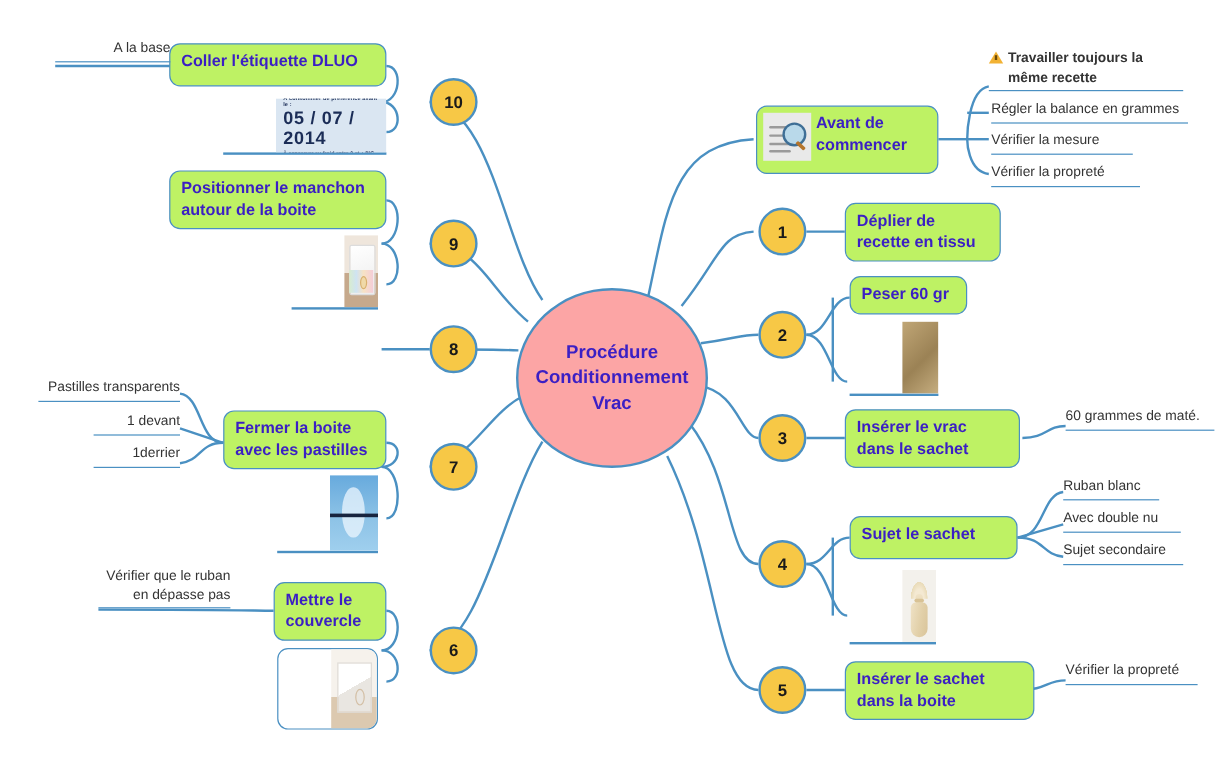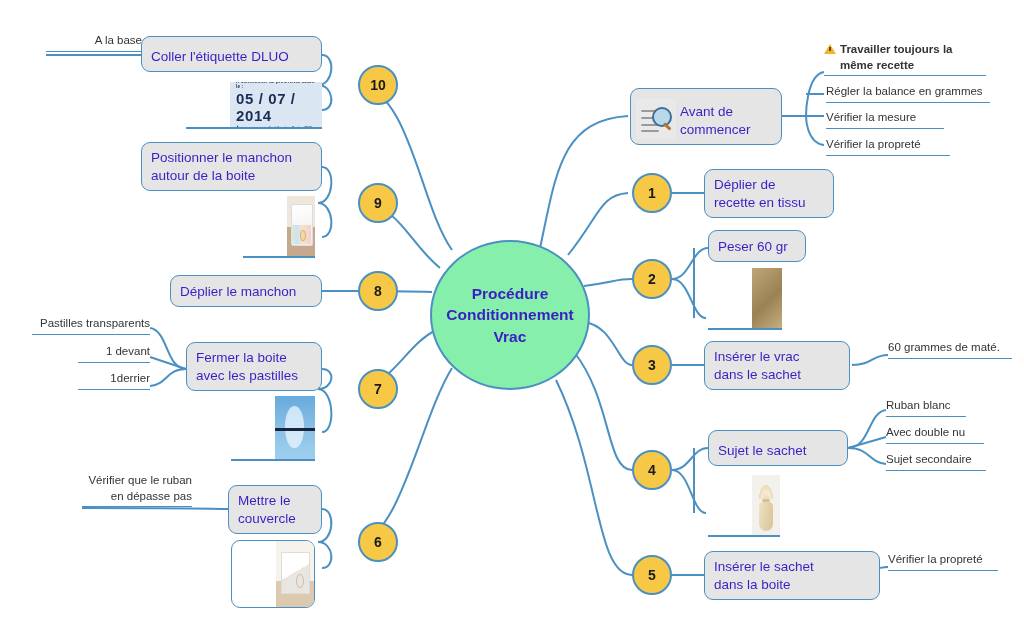--- a/index.html
+++ b/index.html
@@ -6,38 +6,38 @@
   body{
     width:1024px;height:644px;position:relative;overflow:hidden;
     font-family:"Liberation Sans","DejaVu Sans",sans-serif;
   }
   #canvas{position:absolute;left:0;top:0;width:1024px;height:644px;}
   svg.links{position:absolute;left:0;top:0;width:1024px;height:644px;pointer-events:none;}
 
   
   .central{
     position:absolute;border:2px solid #4a90c2;border-radius:50%;
-    background:#86efac;display:flex;align-items:center;justify-content:center;
+    background:#fca5a5;display:flex;align-items:center;justify-content:center;
     text-align:center;color:#3b1fc4;font-weight:bold;font-size:15.5px;line-height:1.38;
     box-sizing:border-box;
   }
 
   
   .numnode{
     position:absolute;width:40px;height:40px;border-radius:50%;
     background:#f7c846;border:2px solid #4a90c2;box-sizing:border-box;
     display:flex;align-items:center;justify-content:center;
     color:#1a1a1a;font-weight:bold;font-size:14px;
   }
 
   
   .topic{
-    position:absolute;border:1.6px solid #4a90c2;border-radius:9px;background:#e5e5e5;
-    box-sizing:border-box;display:flex;align-items:flex-end;
-    padding:5px 9px;color:#3b1fc4;font-weight:normal;font-size:13.5px;line-height:1.32;
+    position:absolute;border:1.6px solid #4a90c2;border-radius:9px;background:#bef264;
+    box-sizing:border-box;display:flex;align-items:flex-start;
+    padding:5px 9px;color:#3b1fc4;font-weight:bold;font-size:13.5px;line-height:1.32;
   }
   .topic.withicon{padding-left:5px;}
   .topic .tlabel{display:block;}
 
   
   .sub{
     position:absolute;color:#333333;font-size:11.5px;line-height:1.35;
     border-bottom:1.6px solid #4a90c2;padding-bottom:2px;box-sizing:border-box;
     white-space:nowrap;
   }
@@ -289,21 +289,21 @@
         <span class="frill"></span>
         <span class="neck"></span>
         <span class="tie"></span>
         <span class="body"></span>
       </div>
   </div>
 
   <div class="numnode" style="left:632px;top:555px;">
     <span>5</span>
     </div>
-  <div class="topic" style="left:704px;top:551px;width:176px;height:49px;">
+  <div class="topic" style="left:704px;top:551px;width:158px;height:49px;">
     <span class="tlabel">
       <span>Insérer le sachet</span><br>
       <span>dans la boite</span>
     </span>
   </div>
   <div class="sub right" style="left:888px;top:552px;width:110px;"><span>Vérifier la propreté</span></div>
 
   <div class="numnode" style="left:358px;top:65px;">
     <span>10</span>
     </div>
@@ -332,23 +332,20 @@
     <div class="decobox">
         <span class="cube"></span>
         <span class="sleeve"></span>
         <span class="dot"></span>
       </div>
   </div>
 
   <div class="numnode" style="left:358px;top:271px;">
     <span>8</span>
     </div>
-  <div class="topic" style="left:170px;top:275px;width:152px;height:32px;">
-    <span class="tlabel"><span>Déplier le manchon</span></span>
-  </div>
 
   <div class="numnode" style="left:358px;top:369px;">
     <span>7</span>
     </div>
   <div class="topic" style="left:186px;top:342px;width:136px;height:49px;">
     <span class="tlabel">
       <span>Fermer la boite</span><br>
       <span>avec les pastilles</span>
     </span>
   </div>

